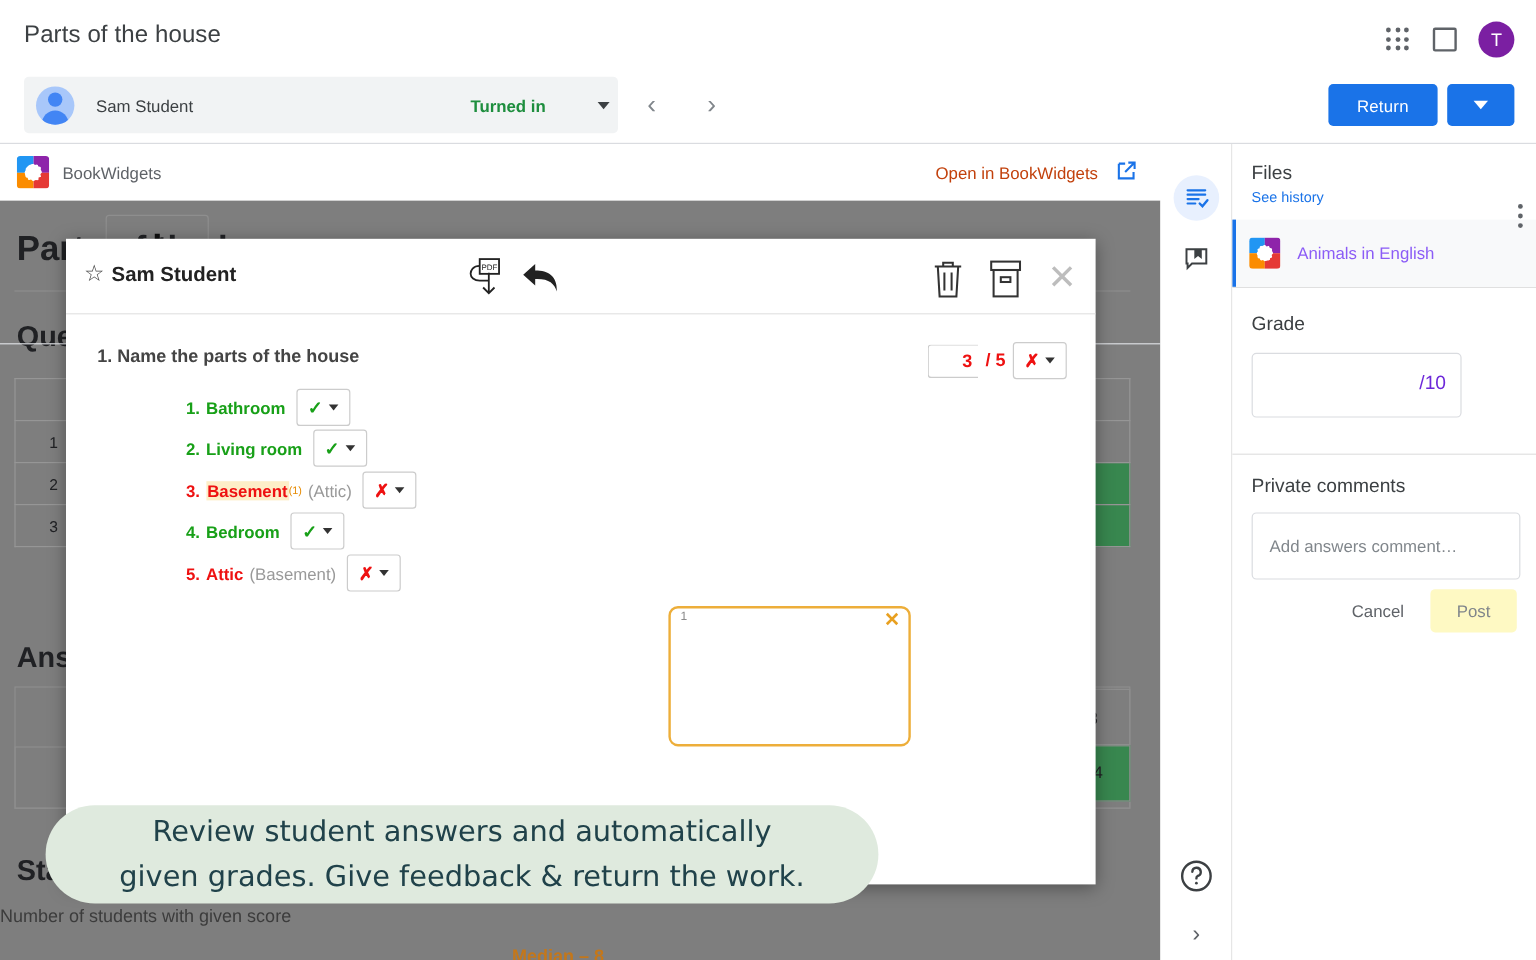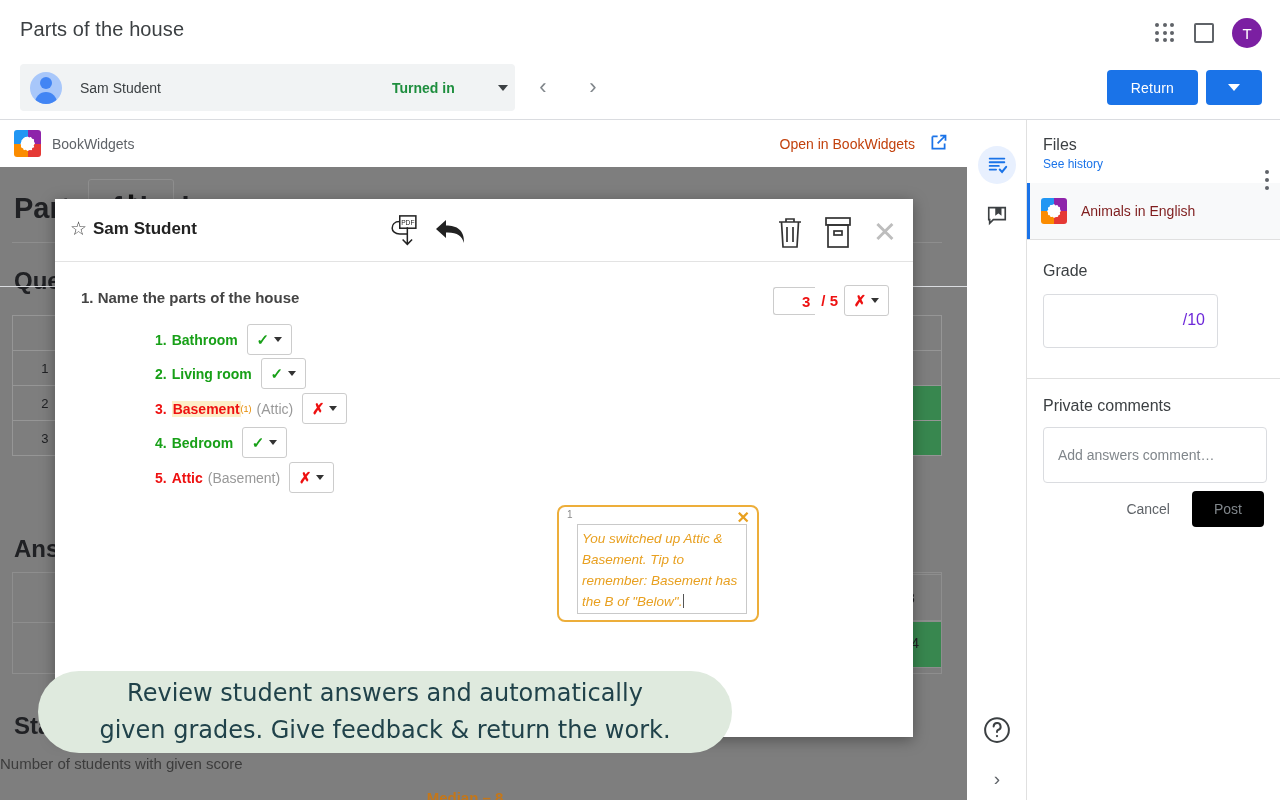--- a/index.html
+++ b/index.html
@@ -138,31 +138,31 @@
   .file-row { position:relative; margin-top:12px; height:56px; background:#f8f9fa; display:flex; align-items:center; }
   .file-row::before { content:''; position:absolute; left:0; top:0; width:3px; height:56px; background:#1a73e8; }
   .file-ic { margin-left:14px; width:26px; height:26px; border-radius:3px; overflow:hidden; position:relative;
              display:grid; grid-template-columns:1fr 1fr; grid-template-rows:1fr 1fr; }
   .file-ic span { display:block; }
   .file-ic .q1{background:#2196f3;} .file-ic .q2{background:#8e24aa;}
   .file-ic .q3{background:#fb8c00;} .file-ic .q4{background:#e53935;}
   .file-ic::after { content:''; position:absolute; left:50%; top:50%; transform:translate(-50%,-50%);
                     width:14px; height:14px; background:#fff; border-radius:50%;
                     clip-path: polygon(50% 0%,61% 10%,75% 5%,80% 19%,95% 20%,93% 35%,100% 50%,91% 61%,95% 75%,81% 80%,80% 95%,65% 93%,50% 100%,39% 91%,25% 95%,20% 81%,5% 80%,7% 65%,0% 50%,9% 39%,5% 25%,19% 20%,20% 5%,35% 7%); }
-  .file-name { margin-left:14px; font-size:14px; color:#7f1d1d; }
+  .file-name { margin-left:14px; font-size:14px; color:#8b5cf6; }
   .p-div { height:1px; background:#e0e0e0; margin-top:0; }
   .grade-in { position:relative; margin:14px 0 0 16px; width:175px; height:54px; border:1px solid #dadce0; border-radius:4px; }
   .grade-in span { position:absolute; right:12px; top:16px; font-size:16px; color:#6d28d9; }
   .kebab { position:absolute; left:238px; top:50px; width:4px; }
   .kebab i { display:block; width:4px; height:4px; border-radius:50%; background:#5f6368; margin-bottom:4px; }
   .cmt-in { margin:12px 0 0 16px; width:224px; height:56px; border:1px solid #dadce0; border-radius:4px;
             display:flex; align-items:center; padding-left:14px; font-size:14px; color:#80868b; }
   .cmt-btns { display:flex; align-items:center; justify-content:flex-end; gap:6px; margin:8px 16px 0 0; }
   .btn-cancel { font-size:14px; color:#5f6368; padding:8px 16px; }
-  .btn-post { font-size:14px; color:#80868b; padding:10px 22px; background:#000000; border-radius:4px; }
+  .btn-post { font-size:14px; color:#80868b; padding:10px 22px; background:#fef9c3; border-radius:4px; }
 
   
   .callout { position:absolute; left:38px; top:671px; width:694px; height:82px; background:#dfeade;
              border-radius:41px; display:flex; flex-direction:column; align-items:center; justify-content:center; z-index:90; }
   .callout div { font-size:24px; color:#20424a; line-height:37px; text-align:center; font-family:"DejaVu Sans", sans-serif; }
 </style>
 </head>
 <body>
 
 <div id="root">
@@ -475,23 +475,20 @@
     </svg>
     <div class="hnum" style="left:280px; top:40px;">3</div>
     <div class="hnum" style="left:268px; top:97px;">4</div>
     <div class="hnum" style="left:320px; top:97px;">1</div>
     <div class="hnum" style="left:394px; top:146px;">2</div>
   </div>
 
   <div class="note">
     <div class="note-num">1</div>
     <div class="note-x">✕</div>
-    <div class="note-box">
-      <span class="note-text">You switched up Attic &amp; Basement. Tip to remember: Basement has the B of "Below".</span><span class="caret-bar"></span>
-    </div>
   </div>
 
   <div class="rail">
     <div class="rail-btn rail-1">
       <svg viewBox="0 0 24 24" width="22" height="22" stroke="#1a73e8" stroke-width="2" fill="none" stroke-linecap="round">
         <path d="M4 5h16M4 9h16M4 13h10M4 17h7"></path>
         <path d="M15 17l2.5 2.5L22 14" stroke-width="2.2"></path>
       </svg>
     </div>
     <div class="rail-btn rail-2">

